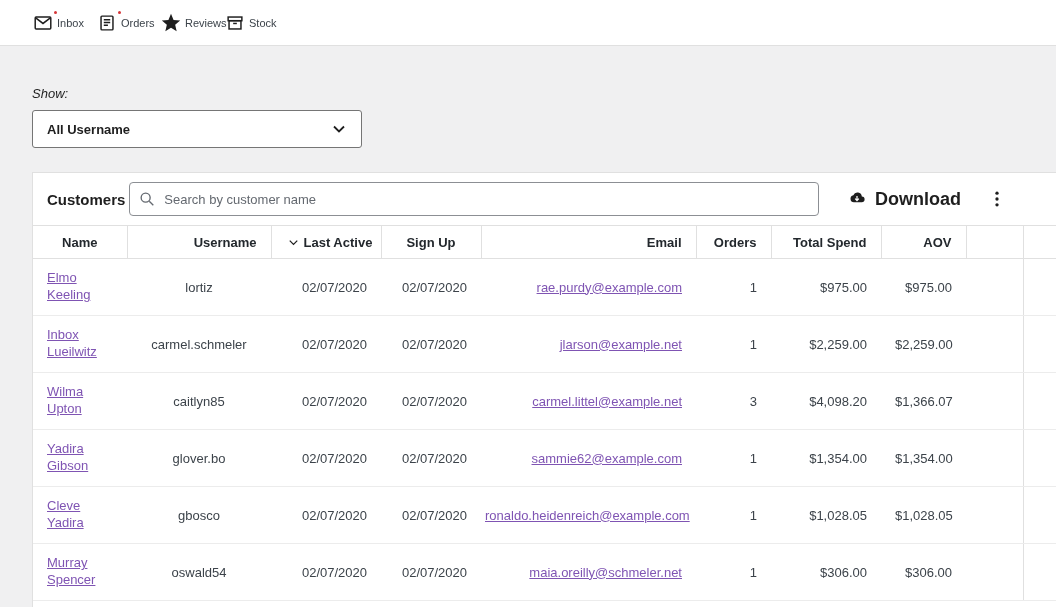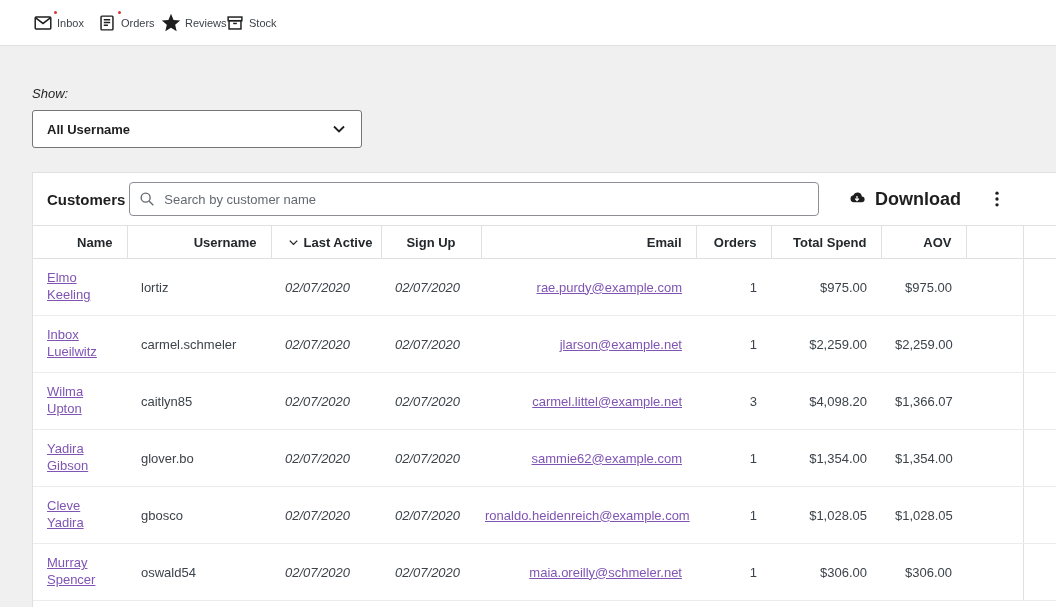--- a/index.html
+++ b/index.html
@@ -40,26 +40,26 @@
   .search-box input::placeholder{color:#646970;}
   .search-icon-pos{position:absolute;left:9px;top:8px;pointer-events:none;}
   .download-button{margin-left:22px;display:flex;align-items:center;gap:8px;border:0;background:transparent;
     font-family:inherit;font-size:18px;font-weight:600;color:#1e1e1e;cursor:pointer;white-space:nowrap;}
   .menu-button{margin-left:18px;border:0;background:transparent;cursor:pointer;padding:2px;display:flex;}
   
   table{border-collapse:collapse;table-layout:fixed;width:1123px;font-size:13px;}
   thead th{height:33px;padding:0 14px;border-top:1px solid var(--border);border-bottom:1px solid var(--border);
     font-weight:700;color:#23282d;background:#fff;cursor:pointer;white-space:nowrap;}
   thead th + th{border-left:1px solid var(--border);}
-  .al{text-align:right;} .ar{text-align:right;} .ac{text-align:center;}
+  .al{text-align:center;} .ar{text-align:right;} .ac{text-align:center;}
   .th-sort-inner{display:inline-flex;align-items:center;gap:3px;vertical-align:middle;}
   tbody td{height:57px;padding:8px 14px;border-bottom:1px solid #ececec;color:#3c434a;vertical-align:middle;}
   .cell-name{text-align:left;line-height:1.3;}
-  .cell-username{text-align:left;}
-  .cell-date{text-align:left;font-style:italic;}
+  .cell-username{text-align:center;}
+  .cell-date{text-align:right;}
   .cell-email{text-align:right;padding-left:4px;white-space:nowrap;}
   .cell-num{text-align:right;}
   .cell-country{border-left:1px solid var(--border);}
   a.cell-link{color:var(--accent);text-decoration:underline;cursor:pointer;}
   .card-bottom-spacer{height:30px;background:#fff;}
 </style>
 </head>
 <body>
 
 <header class="topbar">

